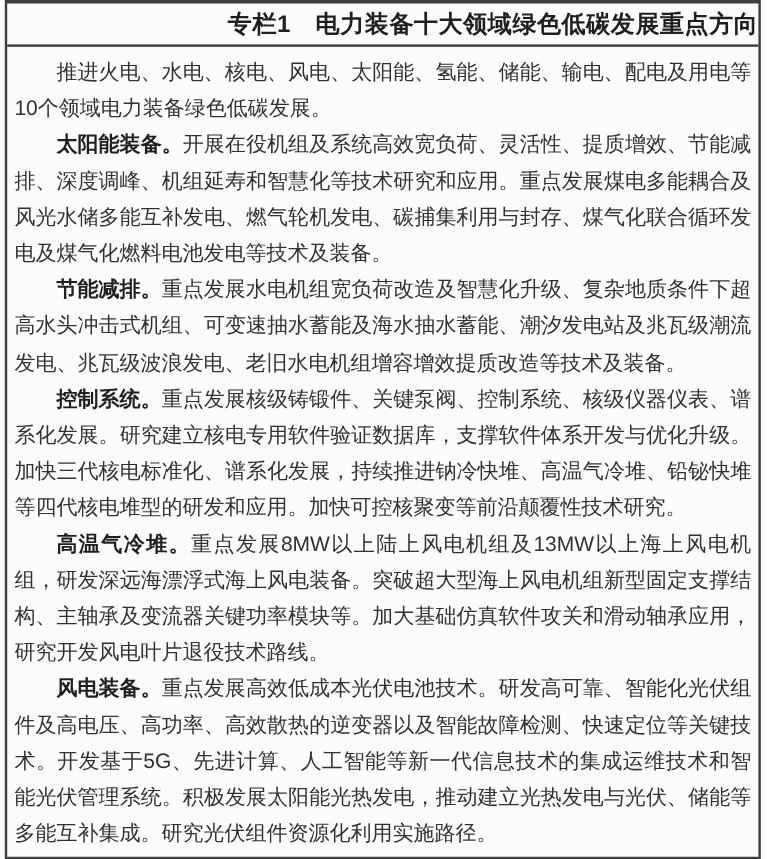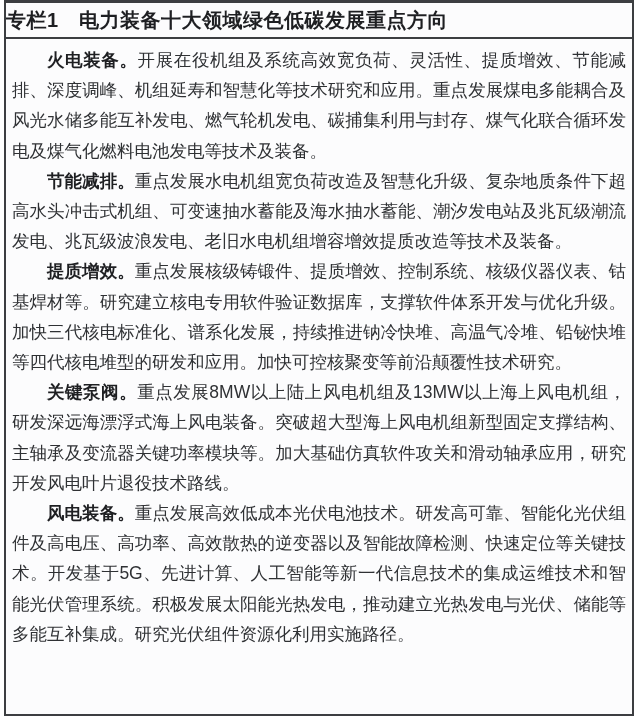--- a/index.html
+++ b/index.html
@@ -25,21 +25,21 @@
     height: 716px;
     background: var(--bg-color);
     border: 2px solid var(--border-color);
     border-top-width: 3px;
   }
   .panel-header {
     height: 36px;
     border-bottom: 2px solid var(--border-color);
     display: flex;
     align-items: center;
-    justify-content: flex-start;
+    justify-content: flex-end;
   }
   .panel-title {
     font-size: 20px;
     font-weight: 700;
     color: var(--title-color);
     letter-spacing: 0.5px;
     white-space: nowrap;
   }
   .panel-body {
     padding: 6px 6px 0 6px;
@@ -60,19 +60,20 @@
   }
 </style>
 </head>
 <body>
 
 <div class="panel">
   <div class="panel-header">
     <span class="panel-title">专栏1　电力装备十大领域绿色低碳发展重点方向</span>
   </div>
   <div class="panel-body">
-    <p><span class="lead">火电装备。</span><span>开展在役机组及系统高效宽负荷、灵活性、提质增效、节能减排、深度调峰、机组延寿和智慧化等技术研究和应用。重点发展煤电多能耦合及风光水储多能互补发电、燃气轮机发电、碳捕集利用与封存、煤气化联合循环发电及煤气化燃料电池发电等技术及装备。</span></p>
+    <p><span class="lead"></span><span>推进火电、水电、核电、风电、太阳能、氢能、储能、输电、配电及用电等10个领域电力装备绿色低碳发展。</span></p>
+    <p><span class="lead">太阳能装备。</span><span>开展在役机组及系统高效宽负荷、灵活性、提质增效、节能减排、深度调峰、机组延寿和智慧化等技术研究和应用。重点发展煤电多能耦合及风光水储多能互补发电、燃气轮机发电、碳捕集利用与封存、煤气化联合循环发电及煤气化燃料电池发电等技术及装备。</span></p>
     <p><span class="lead">节能减排。</span><span>重点发展水电机组宽负荷改造及智慧化升级、复杂地质条件下超高水头冲击式机组、可变速抽水蓄能及海水抽水蓄能、潮汐发电站及兆瓦级潮流发电、兆瓦级波浪发电、老旧水电机组增容增效提质改造等技术及装备。</span></p>
-    <p><span class="lead">提质增效。</span><span>重点发展核级铸锻件、提质增效、控制系统、核级仪器仪表、钴基焊材等。研究建立核电专用软件验证数据库，支撑软件体系开发与优化升级。加快三代核电标准化、谱系化发展，持续推进钠冷快堆、高温气冷堆、铅铋快堆等四代核电堆型的研发和应用。加快可控核聚变等前沿颠覆性技术研究。</span></p>
-    <p><span class="lead">关键泵阀。</span><span>重点发展8MW以上陆上风电机组及13MW以上海上风电机组，研发深远海漂浮式海上风电装备。突破超大型海上风电机组新型固定支撑结构、主轴承及变流器关键功率模块等。加大基础仿真软件攻关和滑动轴承应用，研究开发风电叶片退役技术路线。</span></p>
+    <p><span class="lead">控制系统。</span><span>重点发展核级铸锻件、关键泵阀、控制系统、核级仪器仪表、谱系化发展。研究建立核电专用软件验证数据库，支撑软件体系开发与优化升级。加快三代核电标准化、谱系化发展，持续推进钠冷快堆、高温气冷堆、铅铋快堆等四代核电堆型的研发和应用。加快可控核聚变等前沿颠覆性技术研究。</span></p>
+    <p><span class="lead">高温气冷堆。</span><span>重点发展8MW以上陆上风电机组及13MW以上海上风电机组，研发深远海漂浮式海上风电装备。突破超大型海上风电机组新型固定支撑结构、主轴承及变流器关键功率模块等。加大基础仿真软件攻关和滑动轴承应用，研究开发风电叶片退役技术路线。</span></p>
     <p><span class="lead">风电装备。</span><span>重点发展高效低成本光伏电池技术。研发高可靠、智能化光伏组件及高电压、高功率、高效散热的逆变器以及智能故障检测、快速定位等关键技术。开发基于5G、先进计算、人工智能等新一代信息技术的集成运维技术和智能光伏管理系统。积极发展太阳能光热发电，推动建立光热发电与光伏、储能等多能互补集成。研究光伏组件资源化利用实施路径。</span></p>
   </div>
 </div>
 
 </body></html>

